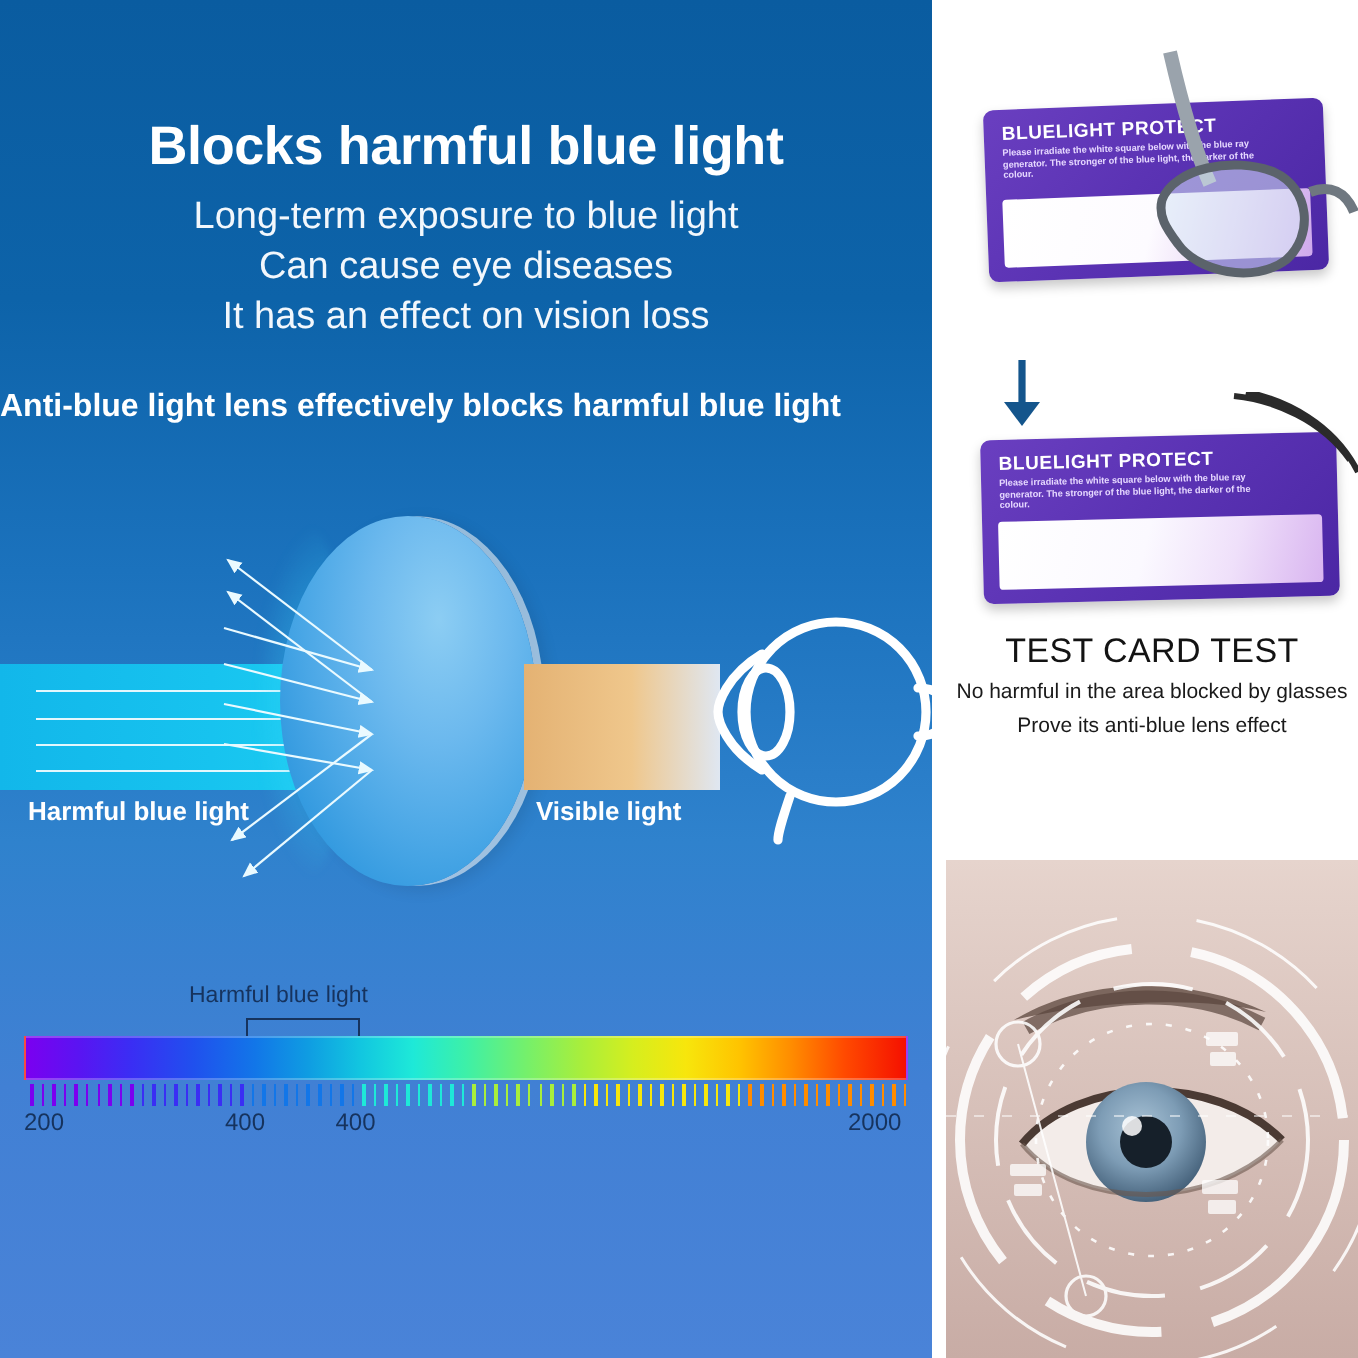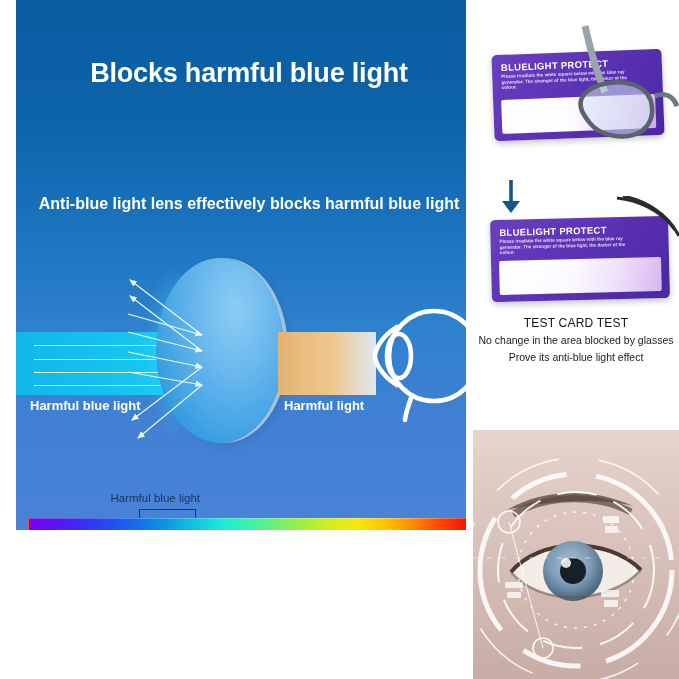--- a/index.html
+++ b/index.html
@@ -1,35 +1,35 @@
 <!DOCTYPE html>
 <html><head>
 <meta charset="utf-8">
 <style>
   html,body{margin:0;padding:0;background:#ffffff;}
   body{width:679px;height:679px;font-family:"Liberation Sans",sans-serif;overflow:hidden;}
   .page{position:relative;width:679px;height:679px;background:#ffffff;overflow:hidden;}
 
   
   .left-panel{
-    position:absolute;left:16px;top:0;width:466px;height:530px;
+    position:absolute;left:0;top:0;width:466px;height:679px;
     background:linear-gradient(180deg,#0a5ca0 0%,#0d63a9 22%,#1b72bd 42%,#2f82cd 62%,#4180d4 80%,#4a83d8 100%);
     overflow:hidden;
   }
   .headline{
     position:absolute;left:0;top:58px;width:466px;text-align:center;
     color:#ffffff;font-size:27px;font-weight:700;letter-spacing:-0.2px;
   }
   .sub-lines{
     position:absolute;left:0;top:96px;width:466px;text-align:center;color:#f2f7fc;
     font-size:19px;line-height:25px;font-weight:400;
   }
   .sub-lines div{white-space:nowrap;}
   .claim{
-    position:absolute;left:0;top:192px;width:466px;text-align:center;color:#ffffff;
+    position:absolute;left:0;top:192px;width:466px;color:#ffffff;
     font-size:16px;font-weight:700;line-height:24px;
   }
 
   
   .diagram{position:absolute;left:0;top:248px;width:466px;height:200px;}
   .blue-band{
     position:absolute;left:0;top:84px;width:192px;height:63px;
     background:linear-gradient(90deg,#12b7ea 0%,#17c3ef 55%,#1ed0f2 100%);
   }
   .blue-band .ray{position:absolute;left:18px;width:168px;height:1px;background:rgba(255,255,255,.88);}
@@ -93,38 +93,43 @@
   .tc-white{
     position:absolute;left:8px;bottom:7px;width:calc(100% - 16px);height:34px;border-radius:2px;
     background:linear-gradient(105deg,#ffffff 0%,#fdfbff 48%,#e4cdf3 78%,#cfa9ec 100%);
   }
   .tc2 .tc-white{background:linear-gradient(105deg,#ffffff 0%,#fbf9ff 45%,#efe0fa 72%,#d9b5f0 100%);}
 
   .glasses{position:absolute;pointer-events:none;}
   .arrow-down{position:absolute;left:25px;top:178px;width:26px;height:36px;}
 
   .tc-caption{position:absolute;left:0;top:316px;width:206px;text-align:center;}
-  .tc-caption h3{margin:0;font-size:12px;font-weight:400;color:#131313;letter-spacing:.2px;}
+  .tc-caption h3{margin:0;font-size:17px;font-weight:400;color:#131313;letter-spacing:.2px;}
   .tc-caption p{margin:3px 0 0 0;font-size:10.5px;line-height:14px;color:#1a1a1a;}
 
   .eye-photo{position:absolute;left:0;top:430px;width:206px;height:249px;overflow:hidden;
     background:radial-gradient(ellipse at 48% 45%,#e9d9d2 0%,#dcc7bf 45%,#cdb2ab 75%,#c0a49e 100%);}
   .eye-photo svg{position:absolute;left:0;top:0;}
   .divider-v{position:absolute;left:466px;top:0;width:7px;height:679px;background:#ffffff;}
   .divider-h{position:absolute;left:473px;top:424px;width:206px;height:6px;background:#ffffff;}
 </style>
 </head>
 <body>
 
 <div class="page">
 
   <div class="left-panel">
 
     <div class="headline">Blocks harmful blue light</div>
 
+    <div class="sub-lines">
+      <div>Long-term exposure to blue light</div>
+      <div>Can cause eye diseases</div>
+      <div>It has an effect on vision loss</div>
+    </div>
 
     <div class="claim">
       <div>Anti-blue light lens effectively blocks harmful blue light</div>
     </div>
 
     <div class="diagram">
 
       <div class="blue-band">
         <div class="ray" style="top:13px"></div>
         <div class="ray" style="top:27px"></div>
@@ -168,21 +173,21 @@
         <g fill="none" stroke="#ffffff" stroke-width="4.6" stroke-linecap="round" stroke-linejoin="round">
           <circle cx="63" cy="70" r="45"></circle>
           <path d="M26,41 C8,52 4,66 4,70 C4,74 8,88 26,99"></path>
           <ellipse cx="28" cy="70" rx="12" ry="22"></ellipse>
           <path d="M104,58 C114,58 118,63 118,70 C118,77 114,82 104,82"></path>
           <path d="M40,112 C36,124 34,130 34,134"></path>
         </g>
       </svg>
 
       <div class="label-blue">Harmful blue light</div>
-      <div class="label-vis">Harmful light</div>
+      <div class="label-vis">Visible light</div>
     </div>
 
     <div class="spectrum-wrap">
       <div class="hb-label" style="left: 82.5px;">Harmful blue light</div>
       <div class="hb-bracket" style="left: 110.5px; width: 55.25px;"></div>
       <div class="spec-bar"></div>
       <div class="ticks" id="ticks">
           <i style="left: 3.3px; background: rgb(123, 0, 240);"></i>
           <i style="left: 8.8px; background: rgb(123, 0, 240);"></i>
           <i style="left: 14.4px; background: rgb(123, 0, 240);"></i>
@@ -307,22 +312,22 @@
       <svg class="glasses" style="left:142px;top:196px;" width="66" height="52">
         <g fill="none" stroke="#2b2b2b" stroke-width="3">
           <path d="M2,2 C22,4 46,14 60,34"></path>
           <path d="M8,0 C28,4 52,16 64,40"></path>
         </g>
       </svg>
     </div>
 
     <div class="tc-caption">
       <h3>TEST CARD TEST</h3>
-      <p>No change in the area blocked by glasses</p>
-      <p>Prove its anti-blue light effect</p>
+      <p>No harmful in the area blocked by glasses</p>
+      <p>Prove its anti-blue lens effect</p>
     </div>
 
     <div class="divider-h" style="left:0;"></div>
 
     <div class="eye-photo">
       <svg width="206" height="249">
         <defs>
           <radialGradient id="irisG" cx="45%" cy="38%" r="62%">
             <stop offset="0%" stop-color="#a9c3d6"></stop>
             <stop offset="55%" stop-color="#7d9cb5"></stop>

